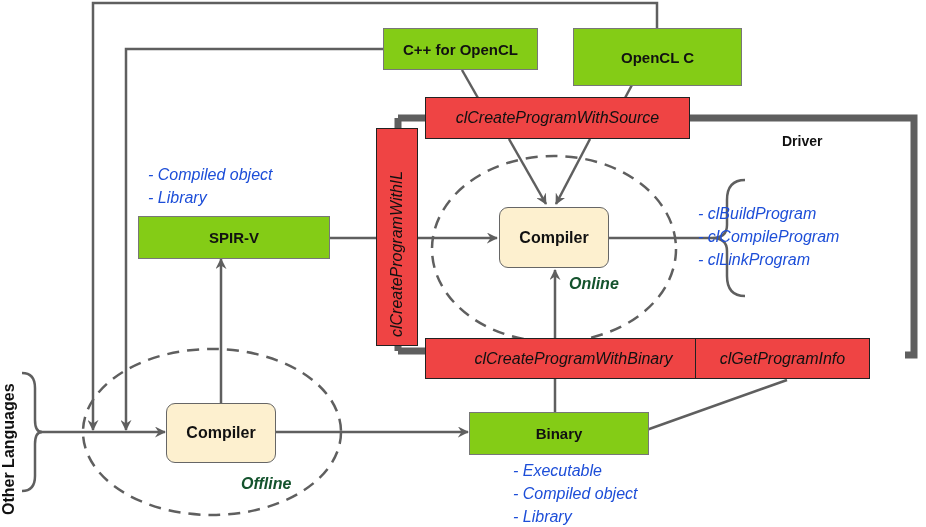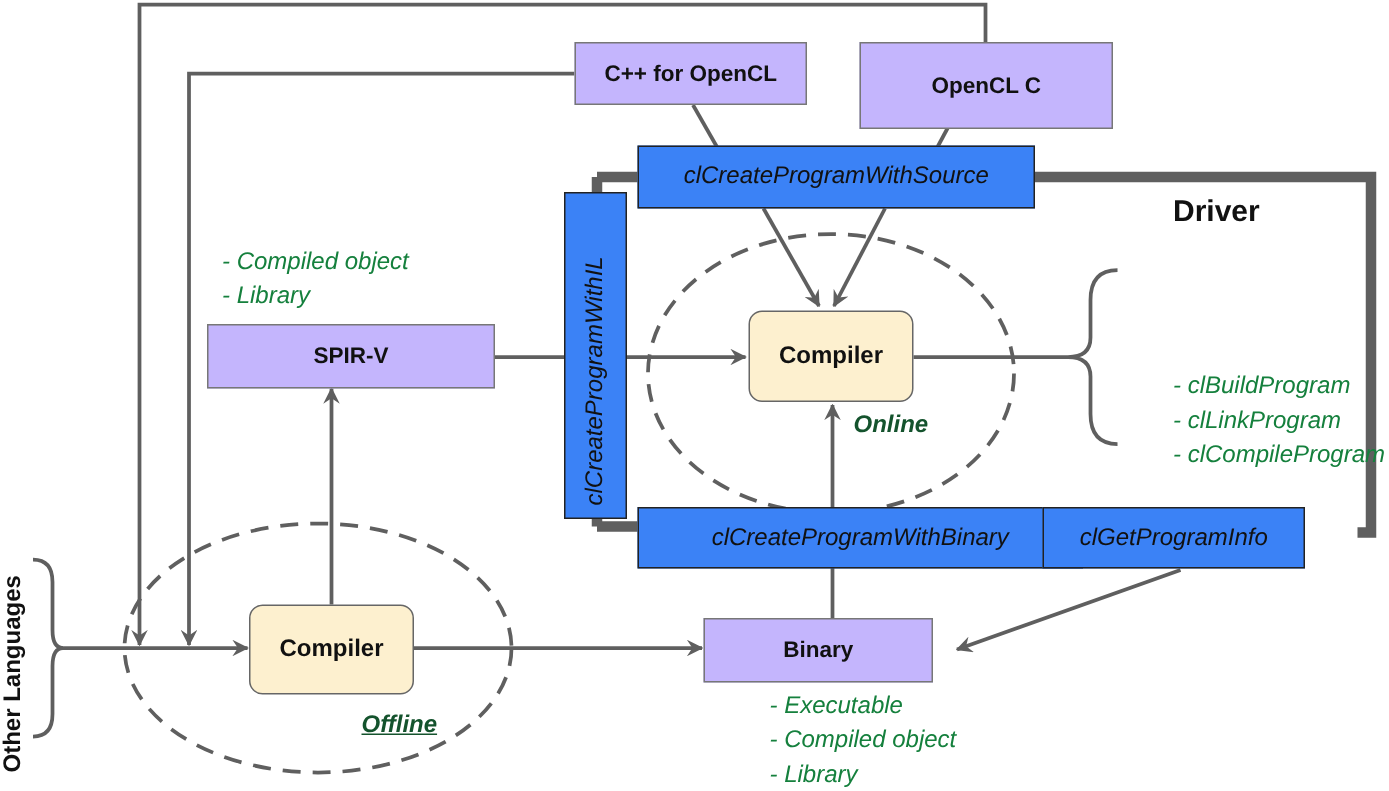--- a/index.html
+++ b/index.html
@@ -1,24 +1,24 @@
 <!DOCTYPE html>
 <html><head>
 <meta charset="utf-8">
 <style>
   html, body { margin: 0; padding: 0; background: #ffffff; }
   body { width: 926px; height: 527px; position: relative; overflow: hidden;
          font-family: "Liberation Sans", sans-serif; }
   svg { position: absolute; left: 0; top: 0; }
   .box { position: absolute; box-sizing: border-box; display: flex; align-items: center;
          justify-content: center; color: #111; }
-  .gray { background: #c4b5fd; border: 1.5px solid #777; font-weight: bold; font-size: 15px; }
-  .api { background: #3b82f6; border: 1.5px solid #222; font-style: italic; font-size: 16px; }
+  .gray { background: #84cc16; border: 1.5px solid #777; font-weight: bold; font-size: 15px; }
+  .api { background: #ef4444; border: 1.5px solid #222; font-style: italic; font-size: 16px; }
   .comp { background: #fdf0cf; border: 1.5px solid #666; border-radius: 9px; font-weight: bold; font-size: 16px; }
-  .txt { position: absolute; font-size: 16px; font-style: italic; color: #15803d; line-height: 23px; white-space: nowrap; }
+  .txt { position: absolute; font-size: 16px; font-style: italic; color: #1d4ed8; line-height: 23px; white-space: nowrap; }
   .red { position: absolute; font-size: 16px; font-style: italic; font-weight: bold; color: #14532d; }
   .vert { position: absolute; transform-origin: left top; white-space: nowrap; }
 </style>
 </head>
 <body>
 
 <svg width="926" height="527" viewBox="0 0 926 527">
   <defs>
     <marker id="arr" viewBox="0 0 12 12" refX="11" refY="6" markerWidth="11" markerHeight="11" orient="auto-start-reverse" markerUnits="userSpaceOnUse">
       <path d="M0,0 L12,6 L0,12 L4,6 Z" fill="#5f5f5f"></path>
@@ -73,48 +73,48 @@
 <div class="box api" style="left:425px;top:338px;width:297px;height:41px;">
   <span>clCreateProgramWithBinary</span>
 </div>
 <div class="box api" style="left:695px;top:338px;width:175px;height:41px;">
   <span>clGetProgramInfo</span>
 </div>
 <div class="box api" style="left:376px;top:128px;width:42px;height:218px;">
   <span class="vert" style="left:11px;top:208px;transform:rotate(-90deg);">clCreateProgramWithIL</span>
 </div>
 
-<div class="txt" style="left:782px;top:130px;font-style:normal;font-weight:bold;font-size:20px;color:#111;">Driver</div>
+<div class="txt" style="left:782px;top:130px;font-style:normal;font-weight:bold;font-size:14px;color:#111;">Driver</div>
 
 <div class="box comp" style="left:499px;top:207px;width:110px;height:61px;">
   <span>Compiler</span>
 </div>
 <div class="red" style="left:569px;top:275px;">Online</div>
 
 <div class="box comp" style="left:166px;top:403px;width:110px;height:60px;">
   <span>Compiler</span>
 </div>
-<div class="red" style="left:241px;top:475px;text-decoration:underline;">Offline</div>
+<div class="red" style="left:241px;top:475px;">Offline</div>
 
 <div class="box gray" style="left:138px;top:216px;width:192px;height:43px;">
   <span>SPIR-V</span>
 </div>
 <div class="txt" style="left:148px;top:163px;">
   <div>- Compiled object</div>
   <div>- Library</div>
 </div>
 
-<div class="box gray" style="left:469px;top:412px;width:153px;height:43px;">
+<div class="box gray" style="left:469px;top:412px;width:180px;height:43px;">
   <span>Binary</span>
 </div>
 <div class="txt" style="left:497px;top:459px;margin-left:16px;">
   <div>- Executable</div>
   <div>- Compiled object</div>
   <div>- Library</div>
 </div>
 
-<div class="txt" style="left:782px;top:202px;margin-top:44px;">
+<div class="txt" style="left:698px;top:202px;">
   <div>- clBuildProgram</div>
+  <div>- clCompileProgram</div>
   <div>- clLinkProgram</div>
-  <div>- clCompileProgram</div>
 </div>
 
 <div class="vert" style="left:0px;top:515px;transform:rotate(-90deg);font-weight:bold;font-size:16px;color:#111;">Other Languages</div>
 
 </body></html>

